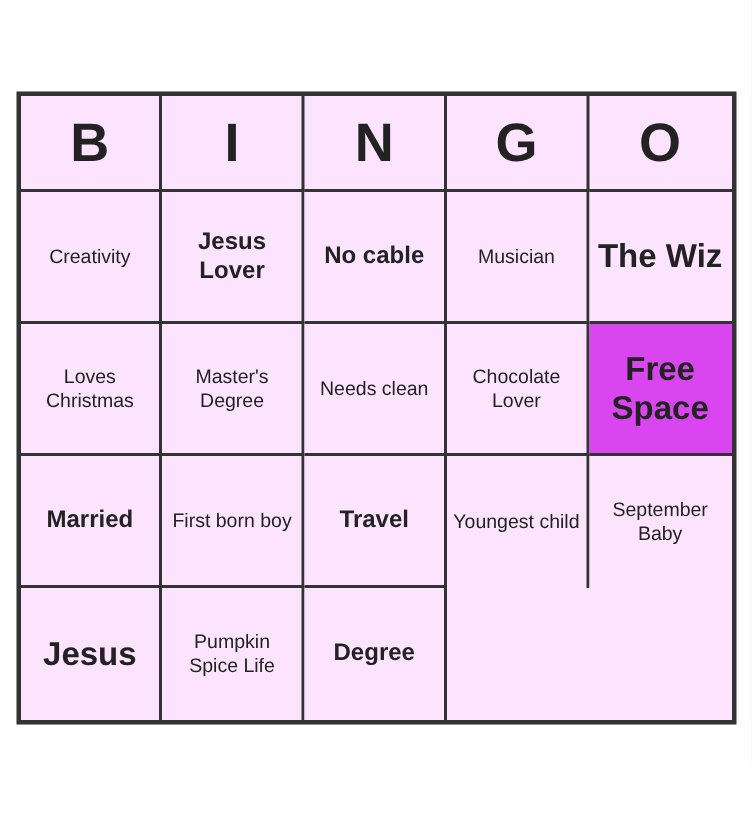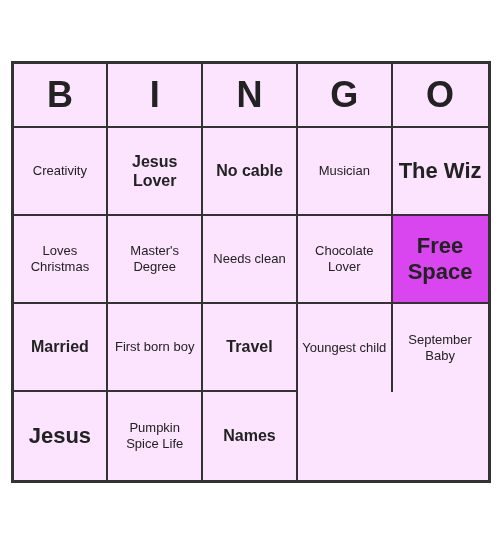--- a/index.html
+++ b/index.html
@@ -151,16 +151,16 @@
       <div class="bingo-cell">
         <span class="cell-text size-small">September Baby</span>
       </div>
       <div class="bingo-cell">
         <span class="cell-text size-large">Jesus</span>
       </div>
       <div class="bingo-cell">
         <span class="cell-text size-small">Pumpkin Spice Life</span>
       </div>
       <div class="bingo-cell">
-        <span class="cell-text size-medium">Names</span>
+        <span class="cell-text size-medium">Degree</span>
       </div>
     </div>
 </div>
 
 </body></html>

